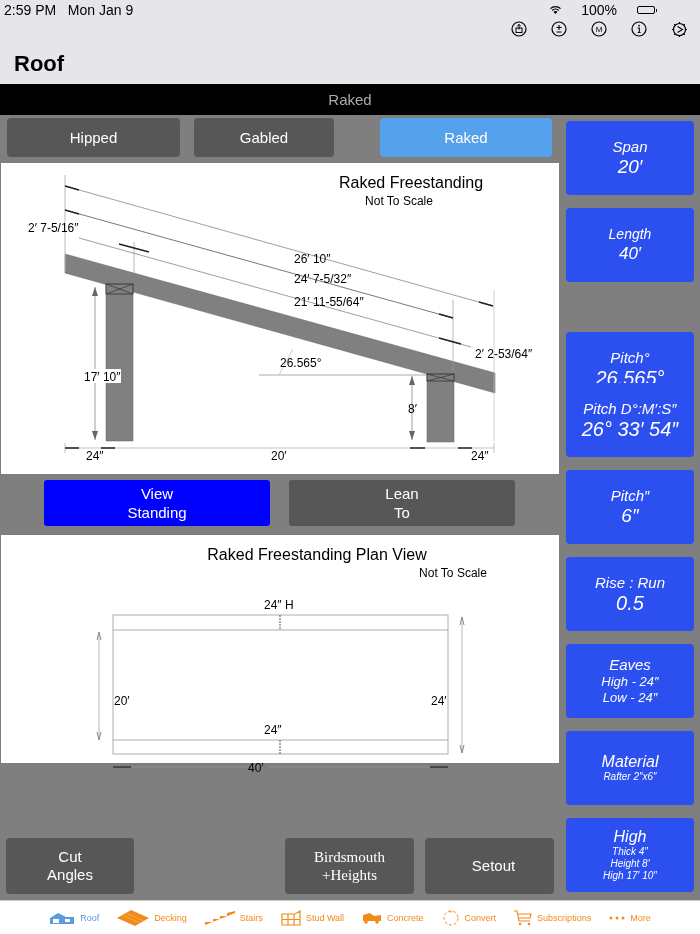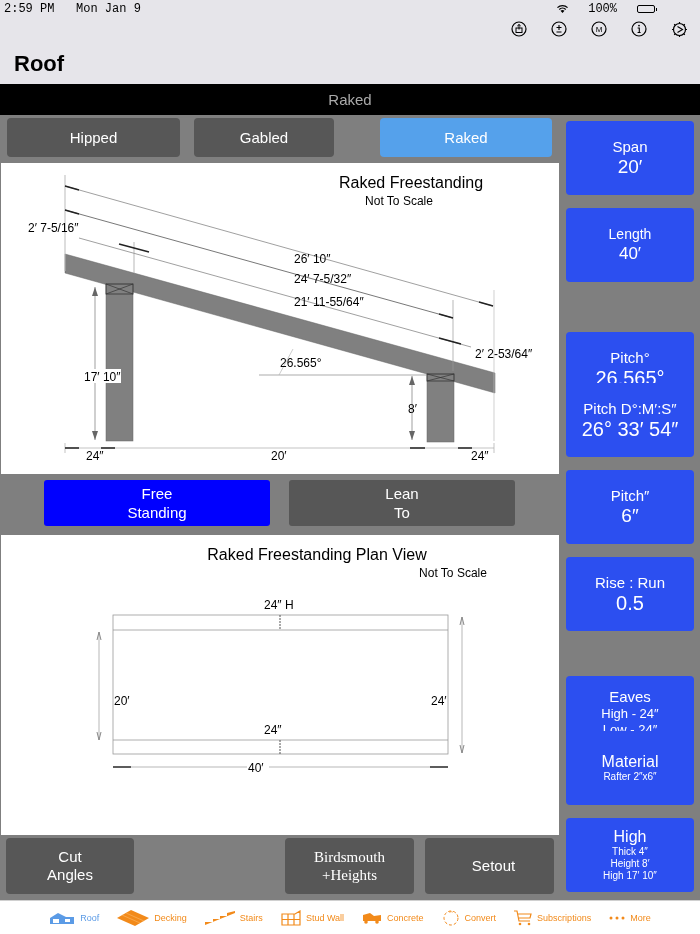--- a/index.html
+++ b/index.html
@@ -1,19 +1,19 @@
 <!DOCTYPE html>
 <html><head>
 <meta charset="utf-8">
 <style>
   * { box-sizing: border-box; margin: 0; padding: 0; }
   html, body { width: 700px; height: 934px; overflow: hidden; }
   body { font-family: "Liberation Sans", sans-serif; background: #e6e5ea; position: relative; color: #000; }
 
-  .statusbar { position: absolute; left: 0; top: 0; width: 661px; height: 16px; font-size: 12px; font-family: Liberation Mono, monospace; }
+  .statusbar { position: absolute; left: 0; top: 0; width: 661px; height: 16px; font-size: 14px; }
   .statusbar .time { position: absolute; left: 4px; top: 2px; }
   .statusbar .right { position: absolute; right: 6px; top: 2px; display: flex; align-items: center; gap: 20px; }
   .battery { width: 18px; height: 8px; border: 1px solid #000; border-radius: 2px; position: relative; padding: 1px; }
   .battery .fill { width: 100%; height: 100%; background: #000; border-radius: 1px; }
   .battery::after { content: ""; position: absolute; right: -3px; top: 2px; width: 1.5px; height: 3px; background: #000; }
 
   .nav-icons { position: absolute; top: 20px; right: 12px; display: flex; gap: 22px; }
   .nav-icon { width: 18px; height: 18px; display: flex; align-items: center; justify-content: center; cursor: pointer; }
 
   .page-title { position: absolute; left: 14px; top: 51px; font-size: 22px; font-weight: bold; }
@@ -23,21 +23,21 @@
   .main-area { position: absolute; left: 0; top: 115px; width: 700px; height: 785px; background: #7f7f7f; }
 
   .roof-type-btn { position: absolute; top: 118px; height: 39px; border-radius: 4px; background: #575757; color: #fff; font-size: 15px; display: flex; align-items: center; justify-content: center; cursor: pointer; }
   .roof-type-btn.active { background: #55a1eb; }
 
   .panel { position: absolute; left: 1px; background: #fff; }
   .panel svg { position: absolute; left: 0; top: 0; }
 
   .mode-btn { position: absolute; top: 480px; height: 46px; border-radius: 3px; color: #fff; font-size: 15px; display: flex; align-items: center; justify-content: center; text-align: center; line-height: 19px; cursor: pointer; white-space: pre-line; }
 
-  .side-btn { position: absolute; left: 566px; width: 128px; height: 74px; background: #2c4ff0; border-radius: 4px; color: #fff; display: flex; flex-direction: column; align-items: center; justify-content: center; text-align: center; cursor: pointer; }
+  .side-btn { position: absolute; left: 566px; width: 128px; height: 74px; background: #2c4ff0; border-radius: 4px; color: #fff; display: flex; flex-direction: column; align-items: center; justify-content: center; text-align: center; cursor: pointer; font-style: italic; }
   .side-btn .lbl { font-size: 15px; line-height: 18px; }
   .side-btn .val { font-size: 19px; line-height: 22px; }
   .side-btn .val.big { font-size: 20px; }
   .side-btn .sub { font-size: 13px; line-height: 16px; }
   .side-btn .small { font-size: 10px; line-height: 12px; }
 
   .bottom-btn { position: absolute; top: 838px; height: 56px; background: #575757; border-radius: 4px; color: #fff; font-size: 15px; display: flex; align-items: center; justify-content: center; text-align: center; line-height: 18px; cursor: pointer; white-space: pre-line; }
 
   .tabbar { position: absolute; left: 0; top: 900px; width: 700px; height: 34px; background: #fff; border-top: 1px solid #d0d0d0; display: flex; align-items: center; justify-content: center; gap: 0; }
   .tab { display: flex; align-items: center; gap: 5px; font-size: 9px; color: #f28a1a; cursor: pointer; padding: 0 9px; }
@@ -154,26 +154,26 @@
     <text x="279" y="204">26.565°</text>
     <rect x="82" y="206" width="38" height="14" fill="#fff"></rect>
     <text x="83" y="218">17′ 10″</text>
     <text x="407" y="250">8′</text>
     <text x="85" y="297">24″</text>
     <text x="270" y="297">20′</text>
     <text x="470" y="297">24″</text>
   </svg>
 </div>
 
-<div class="mode-btn" style="left:44px;width:226px;background:#0000ff;">Free
+<div class="mode-btn" style="left:44px;width:226px;background:#0000ff;">View
 Standing</div>
 <div class="mode-btn" style="left:289px;width:226px;background:#575757;">Lean
 To</div>
 
-<div class="panel" style="top:535px;width:558px;height:300px;">
+<div class="panel" style="top:535px;width:558px;height:228px;">
   <svg width="558" height="300" viewBox="0 0 558 300" font-family="Liberation Sans, sans-serif" font-size="12">
     <text x="316" y="25" font-size="16" text-anchor="middle">Raked Freestanding Plan View</text>
     <text x="452" y="42" font-size="12" text-anchor="middle">Not To Scale</text>
     <rect x="112" y="80" width="335" height="139" fill="none" stroke="#999" stroke-width="0.8"></rect>
     <line x1="112" y1="95" x2="447" y2="95" stroke="#999" stroke-width="0.8"></line>
     <line x1="112" y1="205" x2="447" y2="205" stroke="#999" stroke-width="0.8"></line>
     <line x1="279" y1="80" x2="279" y2="95" stroke="#555" stroke-width="1" stroke-dasharray="2,1"></line>
     <line x1="279" y1="205" x2="279" y2="219" stroke="#555" stroke-width="1" stroke-dasharray="2,1"></line>
     <line x1="98" y1="97" x2="98" y2="205" stroke="#999" stroke-width="0.7"></line>
     <path d="M96 105 L98 97 L100 105 M96 197 L98 205 L100 197" stroke="#888" fill="none"></path>
@@ -207,21 +207,21 @@
   <span class="val big">26° 33′ 54″</span>
 </div>
 <div class="side-btn" style="top:470px;">
   <span class="lbl">Pitch″</span>
   <span class="val">6″</span>
 </div>
 <div class="side-btn" style="top:557px;">
   <span class="lbl">Rise : Run</span>
   <span class="val big">0.5</span>
 </div>
-<div class="side-btn" style="top:644px;margin-top:32px;">
+<div class="side-btn" style="top:644px;">
   <span class="lbl">Eaves</span>
   <span class="sub">High - 24″</span>
   <span class="sub">Low - 24″</span>
 </div>
 <div class="side-btn" style="top:731px;">
   <span class="lbl" style="font-size:16px">Material</span>
   <span class="small">Rafter 2″x6″</span>
 </div>
 <div class="side-btn" style="top:818px;">
   <span class="lbl" style="font-size:16px">High</span>

